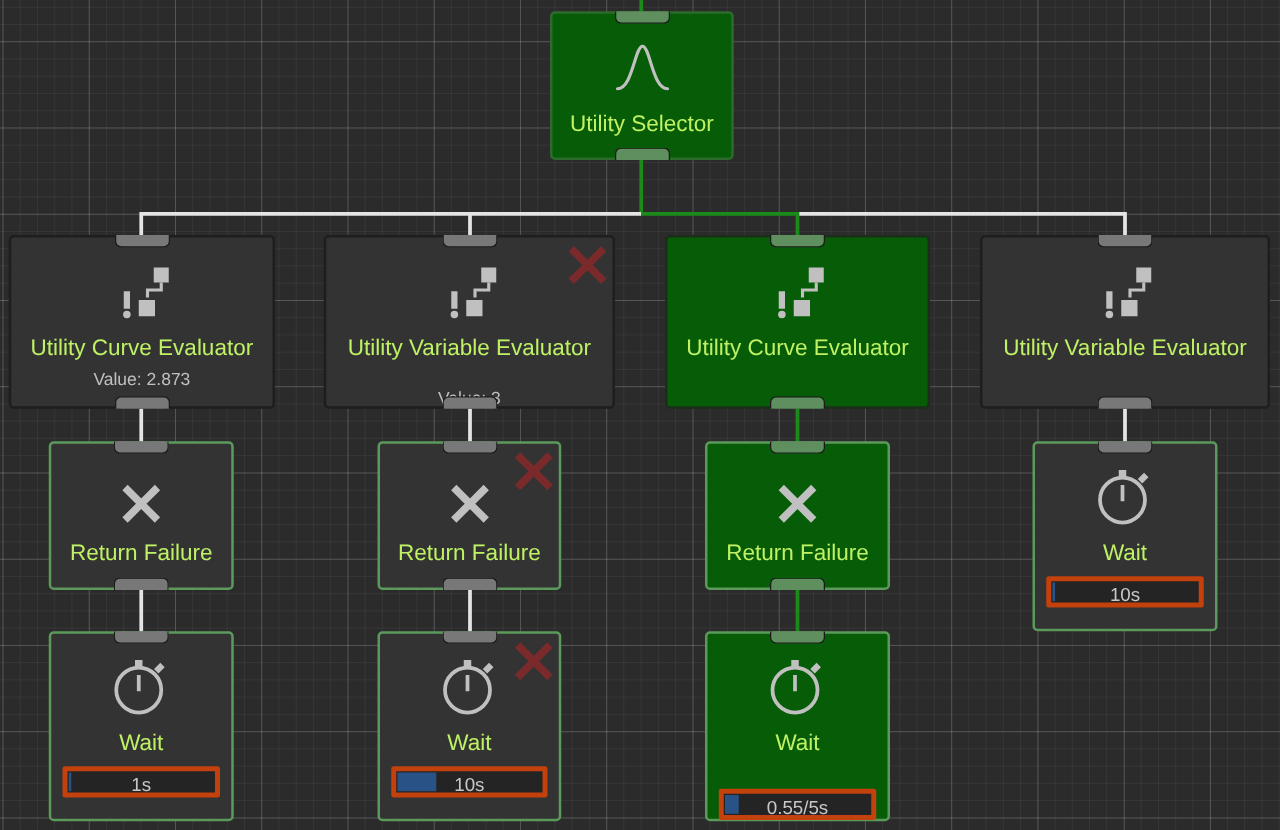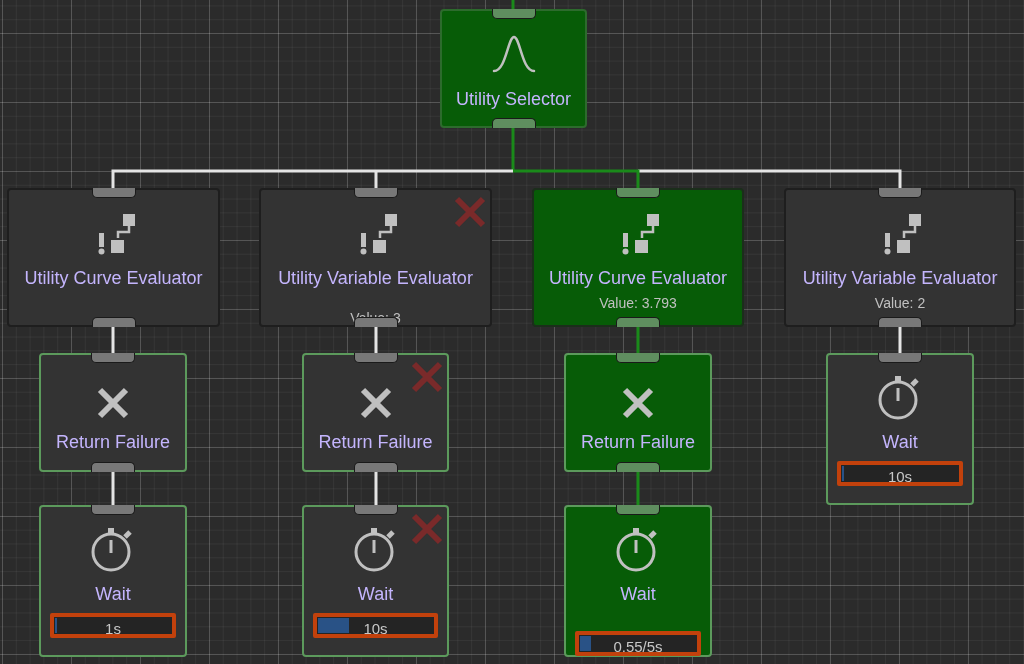--- a/index.html
+++ b/index.html
@@ -25,21 +25,21 @@
   .node.success { border-color: #5c9a5c; }
   .node.root.running { border-color: #2d6b2d; }
   .port {
     position: absolute; left: 50%; width: 44px; height: 10px; margin-left: -22px;
     background: #787878; border: 1px solid #1a1a1a; box-sizing: border-box;
   }
   .running .port { background: #5f8e5f; }
   .port.in { top: -2px; border-top: none; border-radius: 0 0 5px 5px; }
   .port.out { bottom: -2px; border-bottom: none; border-radius: 5px 5px 0 0; }
   .icon { position: absolute; left: 50%; transform: translateX(-50%); }
-  .title { position: absolute; left: 0; right: 0; font-size: 18px; white-space: nowrap; color: #c4b5fd; }
+  .title { position: absolute; left: 0; right: 0; font-size: 18px; white-space: nowrap; color: #bef264; }
   .sub { position: absolute; left: 0; right: 0; font-size: 14px; color: #c0c0c0; }
   .aborted {
     position: absolute; right: 2px; top: 2px; width: 36px; height: 36px;
   }
   .bar {
     position: absolute; left: 9px; right: 9px; height: 25px; box-sizing: border-box;
     background: #242424; border: 4px solid #c2410c; border-radius: 2px; overflow: hidden;
   }
   .bar .fill { position: absolute; left: 1px; top: 1px; bottom: 1px; background: #295286; }
   .bar .label { position: absolute; left: 0; right: 0; top: 3px; font-size: 15px; color: #c8c8c8; text-align: center; }
@@ -80,20 +80,21 @@
 <div class="node" style="left:7px; top:188px; width:213px; height:139px;">
   <div class="port in"></div>
   <svg class="icon" style="top:20px;" width="44" height="50" viewBox="0 0 44 50">
     <rect x="31" y="4" width="12" height="12" fill="#c0c0c0"></rect>
     <polyline points="37,16 37,22 26,22 26,28" fill="none" stroke="#c0c0c0" stroke-width="2.5"></polyline>
     <rect x="19" y="30" width="13" height="13" fill="#c0c0c0"></rect>
     <rect x="7" y="23" width="5" height="14" fill="#c0c0c0"></rect>
     <circle cx="9.5" cy="41.5" r="3" fill="#c0c0c0"></circle>
   </svg>
   <div class="title" style="top:78px;">Utility Curve Evaluator</div>
+  <div class="sub" style="top:105px;">Value: 2.873</div>
   <div class="port out"></div>
 </div>
 
 <div class="node" style="left:259px; top:188px; width:233px; height:139px;">
   <div class="port in"></div>
   <svg class="aborted" viewBox="0 0 36 36" style="right:2px; top:4px;">
     <path d="M5 5 L31 31 M31 5 L5 31" stroke="#7a2a2a" stroke-width="6"></path>
   </svg>
   <svg class="icon" style="top:20px;" width="44" height="50" viewBox="0 0 44 50">
     <rect x="31" y="4" width="12" height="12" fill="#c0c0c0"></rect>
@@ -110,35 +111,33 @@
 <div class="node running" style="left:532px; top:188px; width:212px; height:139px;">
   <div class="port in"></div>
   <svg class="icon" style="top:20px;" width="44" height="50" viewBox="0 0 44 50">
     <rect x="31" y="4" width="12" height="12" fill="#c0c0c0"></rect>
     <polyline points="37,16 37,22 26,22 26,28" fill="none" stroke="#c0c0c0" stroke-width="2.5"></polyline>
     <rect x="19" y="30" width="13" height="13" fill="#c0c0c0"></rect>
     <rect x="7" y="23" width="5" height="14" fill="#c0c0c0"></rect>
     <circle cx="9.5" cy="41.5" r="3" fill="#c0c0c0"></circle>
   </svg>
   <div class="title" style="top:78px;">Utility Curve Evaluator</div>
-  <div class="sub" style="top:105px;">Value: 3.793</div>
   <div class="port out"></div>
 </div>
 
 <div class="node" style="left:784px; top:188px; width:232px; height:139px;">
   <div class="port in"></div>
   <svg class="icon" style="top:20px;" width="44" height="50" viewBox="0 0 44 50">
     <rect x="31" y="4" width="12" height="12" fill="#c0c0c0"></rect>
     <polyline points="37,16 37,22 26,22 26,28" fill="none" stroke="#c0c0c0" stroke-width="2.5"></polyline>
     <rect x="19" y="30" width="13" height="13" fill="#c0c0c0"></rect>
     <rect x="7" y="23" width="5" height="14" fill="#c0c0c0"></rect>
     <circle cx="9.5" cy="41.5" r="3" fill="#c0c0c0"></circle>
   </svg>
   <div class="title" style="top:78px;">Utility Variable Evaluator</div>
-  <div class="sub" style="top:105px;">Value: 2</div>
   <div class="port out"></div>
 </div>
 
 <div class="node success" style="left:39px; top:353px; width:148px; height:119px;">
   <div class="port in"></div>
   <svg class="icon" style="top:30px;" width="36" height="36" viewBox="0 0 36 36">
     <path d="M5 5 L31 31 M31 5 L5 31" stroke="#c0c0c0" stroke-width="6"></path>
   </svg>
   <div class="title" style="top:77px;">Return Failure</div>
   <div class="port out"></div>

